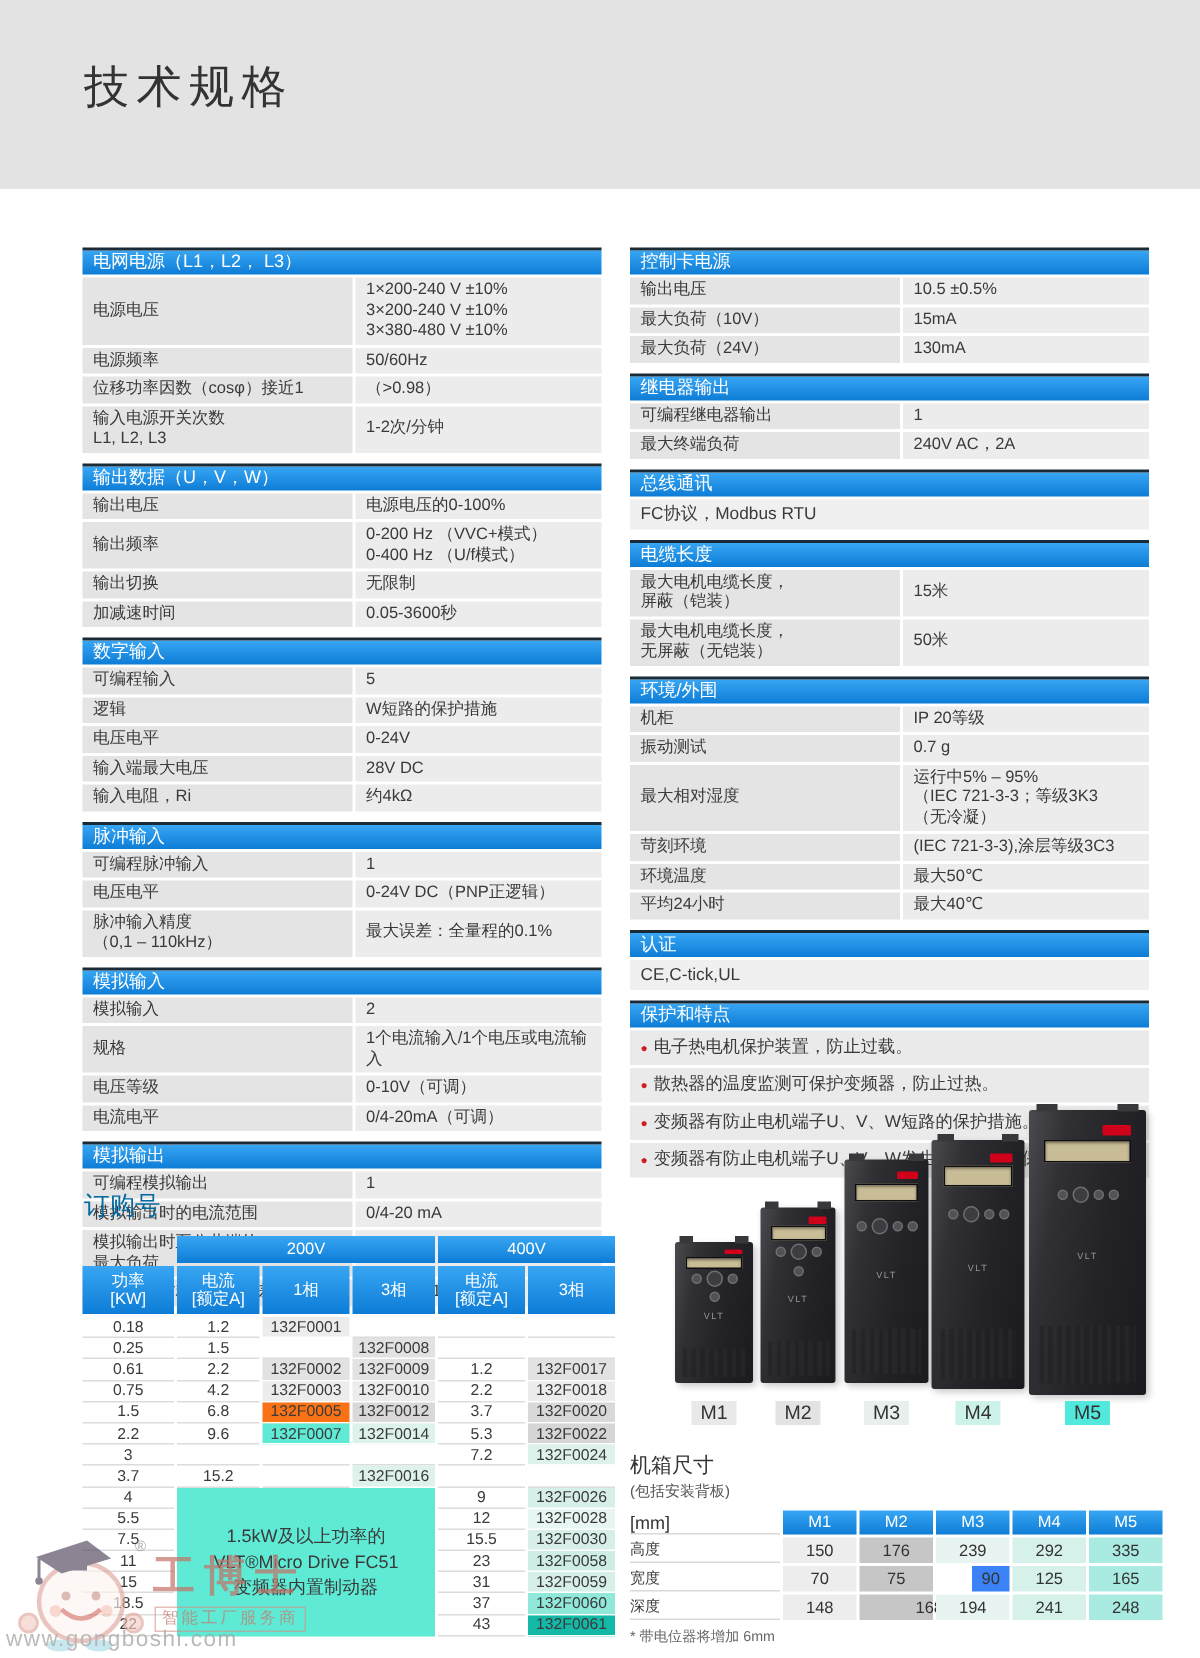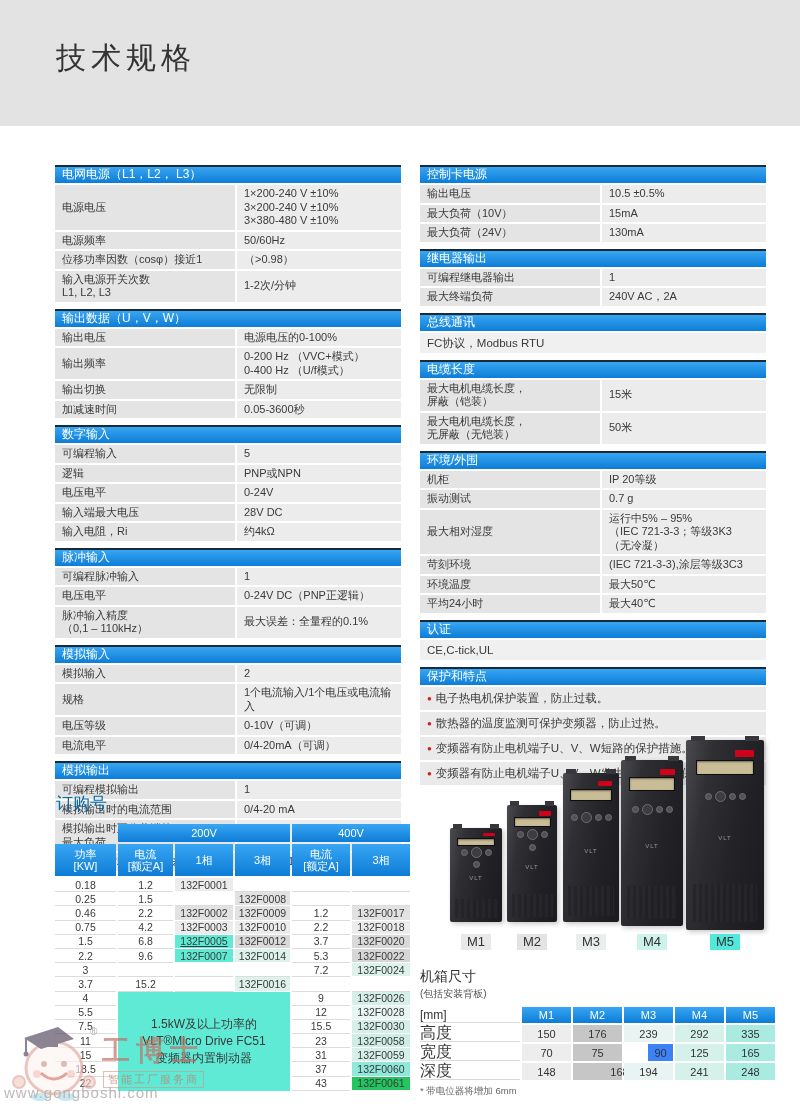--- a/index.html
+++ b/index.html
@@ -55,21 +55,21 @@
     color:#333;transform:translateX(-50%);}
   
   #dims{position:absolute;left:420px;top:968px;width:362px;}
   .dim-title{font-size:14px;color:#333;}
   .dim-sub{font-size:10px;color:#555;margin-top:1px;}
   .dim-grid{margin-top:6px;display:grid;grid-template-columns:100px repeat(5,49px);
     grid-template-rows:16px repeat(3,17px);gap:2px;}
   .dim-unit{font-size:12px;display:flex;align-items:center;color:#333;border-bottom:1px solid #d9d9d9;}
   .dim-h{background:linear-gradient(180deg,#38a6f3,#0d7cd6);color:#fff;font-size:11px;
     display:flex;align-items:center;justify-content:center;}
-  .dim-l{font-size:16px;display:flex;align-items:center;border-bottom:1px solid #d9d9d9;}
+  .dim-l{font-size:10px;display:flex;align-items:center;border-bottom:1px solid #d9d9d9;}
   .dim-v{font-size:11px;display:flex;align-items:center;justify-content:center;color:#333;}
   .dim-foot{font-size:9.5px;color:#666;margin-top:5px;}
   
   .wm{position:absolute;left:4px;top:1018px;width:310px;height:88px;z-index:10;pointer-events:none;opacity:.82;}
   .wm svg{position:absolute;left:4px;top:4px;}
   .wm-brand{position:absolute;left:98px;top:14px;font-size:28px;font-weight:bold;color:rgba(198,112,102,.85);letter-spacing:6px;}
   .wm-reg{position:absolute;left:86px;top:8px;font-size:10px;color:rgba(150,140,138,.9);}
   .wm-tag{position:absolute;left:99px;top:53px;border:1px solid rgba(212,142,132,.7);
     font-size:11px;line-height:15px;padding:0 4px;color:rgba(200,120,110,.85);letter-spacing:2px;}
   .wm-url{position:absolute;left:0;top:66px;font-size:15px;color:rgba(165,162,160,.9);letter-spacing:1px;}
@@ -124,21 +124,21 @@
       </div>
     </section>
     <section>
       <div class="sec-bar">数字输入</div>
       <div class="sec-row">
         <div class="cell-l">可编程输入</div>
         <div class="cell-v">5</div>
       </div>
       <div class="sec-row">
         <div class="cell-l">逻辑</div>
-        <div class="cell-v">PNP或NPN</div>
+        <div class="cell-v">W短路的保护措施</div>
       </div>
       <div class="sec-row">
         <div class="cell-l">电压电平</div>
         <div class="cell-v">0-24V</div>
       </div>
       <div class="sec-row">
         <div class="cell-l">输入端最大电压</div>
         <div class="cell-v">28V DC</div>
       </div>
       <div class="sec-row">
@@ -319,35 +319,35 @@
       <div class="otc code" style="grid-area: 3 / 3; background: rgb(236, 236, 236);">132F0001</div>
       <div class="otc" style="grid-area: 3 / 4;"></div>
       <div class="otc" style="grid-area: 3 / 5;"></div>
       <div class="otc" style="grid-area: 3 / 6;"></div>
       <div class="otc" style="grid-area: 4 / 1;">0.25</div>
       <div class="otc" style="grid-area: 4 / 2;">1.5</div>
       <div class="otc" style="grid-area: 4 / 3;"></div>
       <div class="otc code" style="grid-area: 4 / 4; background: rgb(226, 226, 226);">132F0008</div>
       <div class="otc" style="grid-area: 4 / 5;"></div>
       <div class="otc" style="grid-area: 4 / 6;"></div>
-      <div class="otc" style="grid-area: 5 / 1;">0.46</div>
+      <div class="otc" style="grid-area: 5 / 1;">0.61</div>
       <div class="otc" style="grid-area: 5 / 2;">2.2</div>
       <div class="otc code" style="grid-area: 5 / 3; background: rgb(226, 226, 226);">132F0002</div>
       <div class="otc code" style="grid-area: 5 / 4; background: rgb(226, 226, 226);">132F0009</div>
       <div class="otc" style="grid-area: 5 / 5;">1.2</div>
       <div class="otc code" style="grid-area: 5 / 6; background: rgb(226, 226, 226);">132F0017</div>
       <div class="otc" style="grid-area: 6 / 1;">0.75</div>
       <div class="otc" style="grid-area: 6 / 2;">4.2</div>
       <div class="otc code" style="grid-area: 6 / 3; background: rgb(236, 236, 236);">132F0003</div>
       <div class="otc code" style="grid-area: 6 / 4; background: rgb(236, 236, 236);">132F0010</div>
       <div class="otc" style="grid-area: 6 / 5;">2.2</div>
       <div class="otc code" style="grid-area: 6 / 6; background: rgb(236, 236, 236);">132F0018</div>
       <div class="otc" style="grid-area: 7 / 1;">1.5</div>
       <div class="otc" style="grid-area: 7 / 2;">6.8</div>
-      <div class="otc code" style="grid-area: 7 / 3; background: #5eead4; text-decoration: underline;">132F0005</div>
+      <div class="otc code" style="grid-area: 7 / 3; background: #f97316;">132F0005</div>
       <div class="otc code" style="grid-area: 7 / 4; background: rgb(217, 217, 217);">132F0012</div>
       <div class="otc" style="grid-area: 7 / 5;">3.7</div>
       <div class="otc code" style="grid-area: 7 / 6; background: rgb(217, 217, 217);">132F0020</div>
       <div class="otc" style="grid-area: 8 / 1;">2.2</div>
       <div class="otc" style="grid-area: 8 / 2;">9.6</div>
       <div class="otc code" style="grid-area: 8 / 3; background: #5eead4;">132F0007</div>
       <div class="otc code" style="grid-area: 8 / 4; background: rgb(222, 242, 236);">132F0014</div>
       <div class="otc" style="grid-area: 8 / 5;">5.3</div>
       <div class="otc code" style="grid-area: 8 / 6; background: rgb(214, 214, 214);">132F0022</div>
       <div class="otc" style="grid-area: 9 / 1;">3</div>
@@ -375,21 +375,21 @@
       <div class="otc" style="grid-area: 14 / 5;">23</div>
       <div class="otc code" style="grid-area: 14 / 6; background: rgb(205, 237, 229);">132F0058</div>
       <div class="otc" style="grid-area: 15 / 1;">15</div>
       <div class="otc" style="grid-area: 15 / 5;">31</div>
       <div class="otc code" style="grid-area: 15 / 6; background: rgb(215, 239, 233);">132F0059</div>
       <div class="otc" style="grid-area: 16 / 1;">18.5</div>
       <div class="otc" style="grid-area: 16 / 5;">37</div>
       <div class="otc code" style="grid-area: 16 / 6; background: rgb(144, 232, 219);">132F0060</div>
       <div class="otc" style="grid-area: 17 / 1;">22</div>
       <div class="otc" style="grid-area: 17 / 5;">43</div>
-      <div class="otc code" style="grid-area: 17 / 6; background: #22c55e;">132F0061</div>
+      <div class="otc code" style="grid-area: 17 / 6; background: #14b8a6;">132F0061</div>
       <div class="ot-merged" style="grid-area: 11 / 2 / 18 / 5;">1.5kW及以上功率的
 VLT®Micro Drive FC51
 变频器内置制动器</div>
     </div>
 </div>
 
 <div id="products">
     <div class="drive" style="left: 30px; top: 128px; width: 52px; height: 94px;">
       <div class="tab t1"></div>
       <div class="tab t2"></div>

